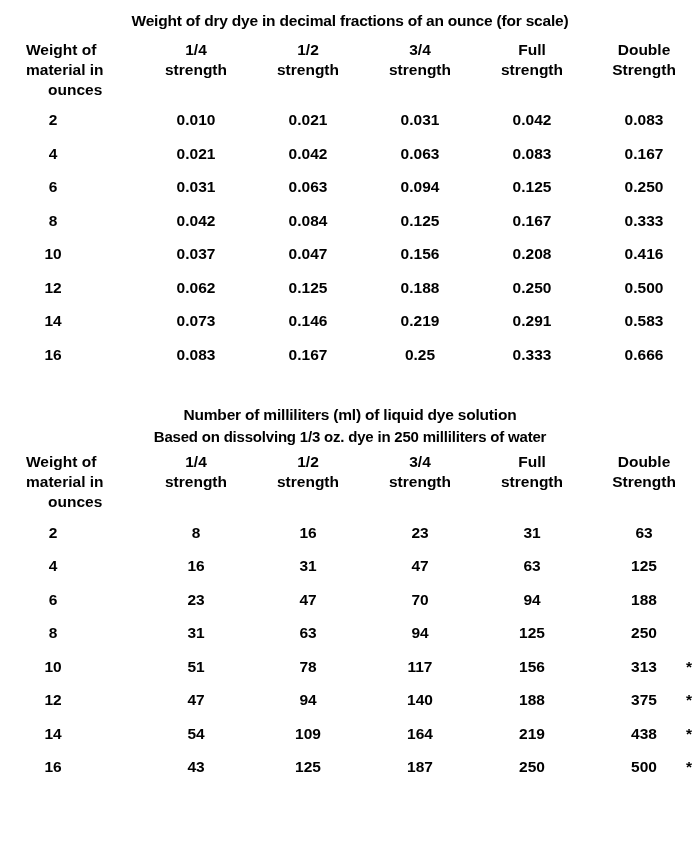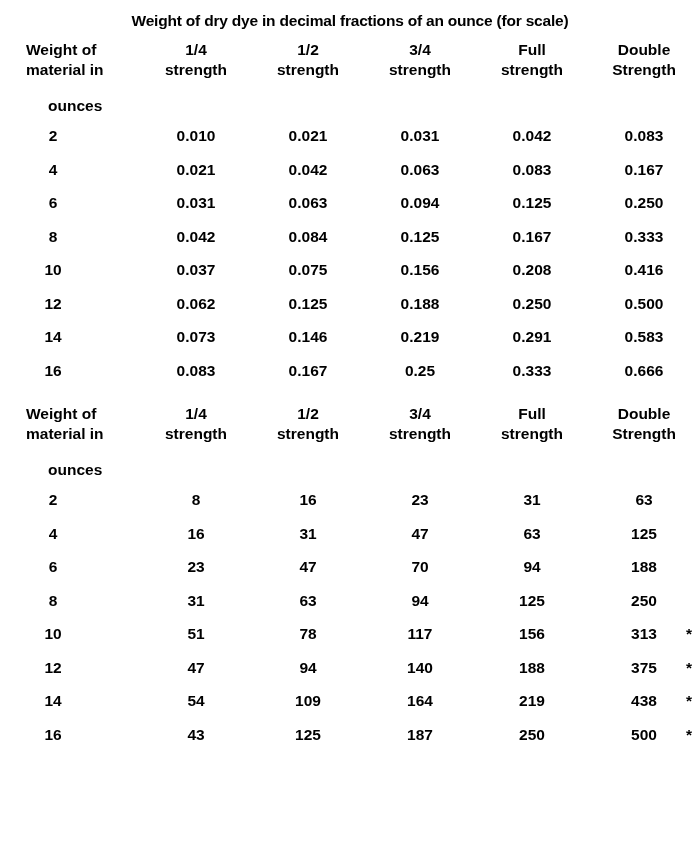--- a/index.html
+++ b/index.html
@@ -49,21 +49,21 @@
   col.c3 { width: 16%; }
   col.c4 { width: 16%; }
   col.c5 { width: 16%; }
 
   thead th {
     line-height: 1.28;
     padding-bottom: 4px;
   }
   thead th .l1 { display: block; }
   thead th .l2 { display: block; }
-  thead th .l3 { display: block; margin-top: 16px; }
+  thead th .l3 { display: block; }
 
   thead th.corner {
     text-align: left;
     padding-left: 26px;
   }
   thead th.corner .l1,
   thead th.corner .l2 { text-align: left; }
   thead th.corner .l3 { text-align: left; padding-left: 22px; }
 
   tbody td {
@@ -189,21 +189,21 @@
           <td class="rowlabel">8</td>
           <td>0.042</td>
           <td>0.084</td>
           <td>0.125</td>
           <td>0.167</td>
           <td>0.333</td>
         </tr>
         <tr>
           <td class="rowlabel">10</td>
           <td>0.037</td>
-          <td>0.075</td>
+          <td>0.047</td>
           <td>0.156</td>
           <td>0.208</td>
           <td>0.416</td>
         </tr>
         <tr>
           <td class="rowlabel">12</td>
           <td>0.062</td>
           <td>0.125</td>
           <td>0.188</td>
           <td>0.250</td>
@@ -223,20 +223,24 @@
           <td>0.167</td>
           <td>0.25</td>
           <td>0.333</td>
           <td>0.666</td>
         </tr>
       </tbody>
     </table>
   </div>
 
   <div class="section-2">
+    <div class="sec2-titles">
+      <div class="table-title">Number of milliliters (ml) of liquid dye solution</div>
+      <div class="table-title sub">Based on dissolving 1/3 oz. dye in 250 milliliters of water</div>
+    </div>
     <table>
       <colgroup>
         <col class="c0">
           <col class="c1">
           <col class="c2">
           <col class="c3">
           <col class="c4">
           <col class="c5">
       </colgroup>
       <thead>

